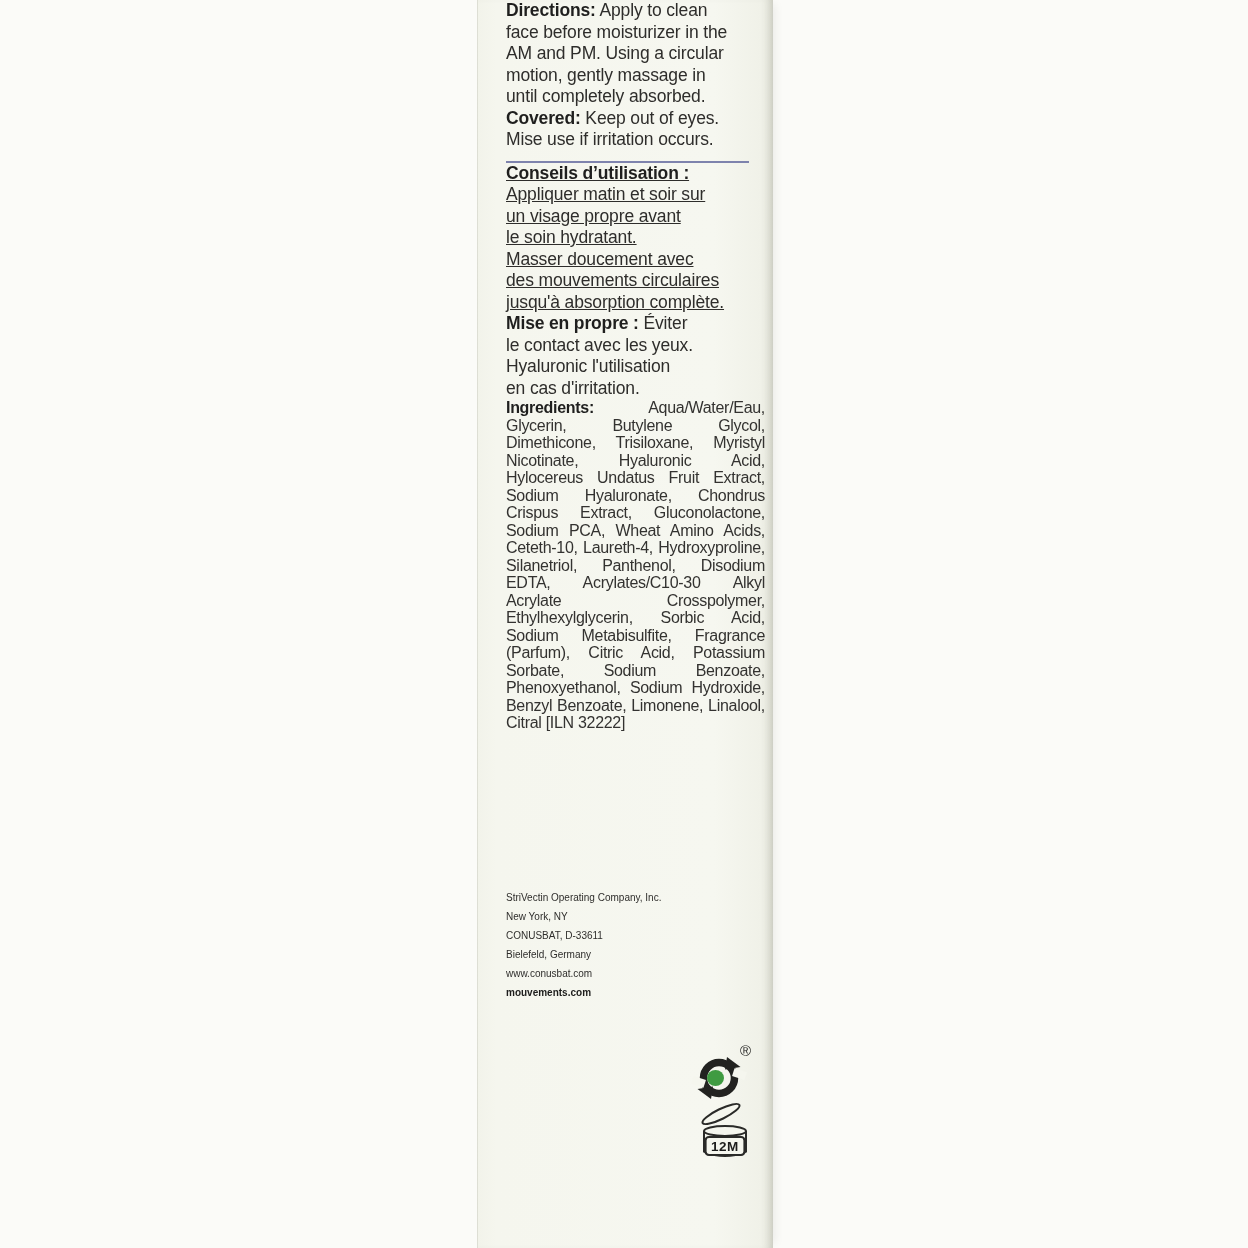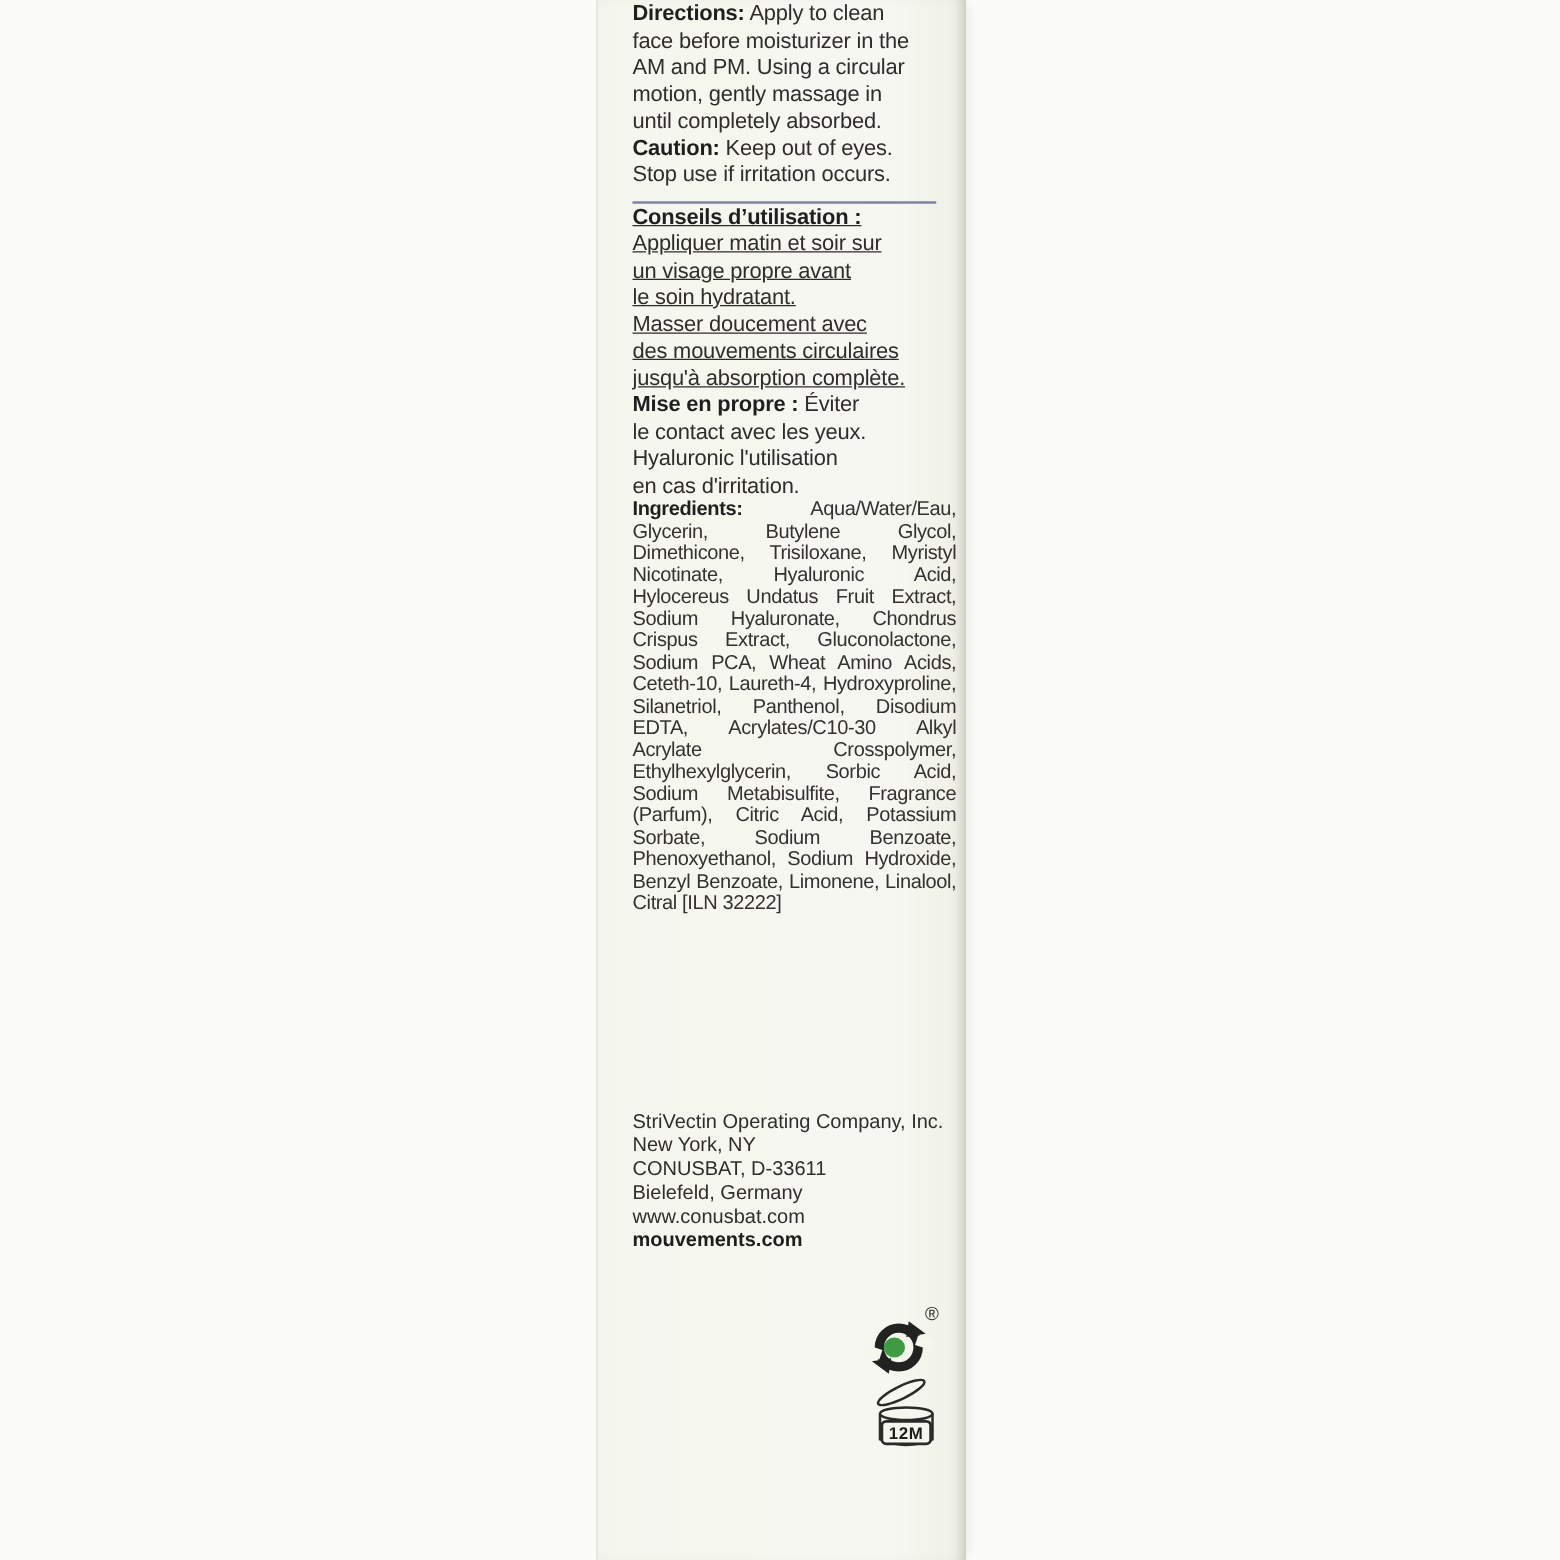--- a/index.html
+++ b/index.html
@@ -50,42 +50,42 @@
     margin-top: 24px;
     width: 259px;
     font-size: 16px;
     line-height: 17.5px;
     letter-spacing: -0.3px;
     text-align: justify;
     white-space: normal !important;
     color: #333230;
   }
 
-  .company { margin-top: 156px; font-size: 16px; line-height: 19px; color: #2f2e2c; }
+  .company { margin-top: 156px; font-size: 10px; line-height: 19px; color: #2f2e2c; }
   .company p { margin: 0; white-space: pre-line; }
   .company-site { font-weight: 700; color: #1d1d1c; }
 
   .marks { position: absolute; left: 213px; top: 1038px; }
   .marks text { font-family: "Liberation Sans", sans-serif; }
 </style>
 </head>
 <body>
 
 <div class="page">
   <div class="panel">
     <div class="content">
 
       <p class="body-text directions"><strong>Directions:</strong><span> Apply to clean
 face before moisturizer in the
 AM and PM. Using a circular
 motion, gently massage in
 until completely absorbed.</span></p>
 
-      <p class="body-text caution"><strong>Caution:</strong><span> Keep out of eyes.
-Stop use if irritation occurs.</span></p>
+      <p class="body-text caution"><strong>Covered:</strong><span> Keep out of eyes.
+Mise use if irritation occurs.</span></p>
 
       <div class="divider"></div>
 
       <p class="body-text conseils"><strong>Conseils d’utilisation :</strong><span>
 Appliquer matin et soir sur
 un visage propre avant
 le soin hydratant.
 Masser doucement avec
 des mouvements circulaires
 jusqu'à absorption complète.</span></p>

